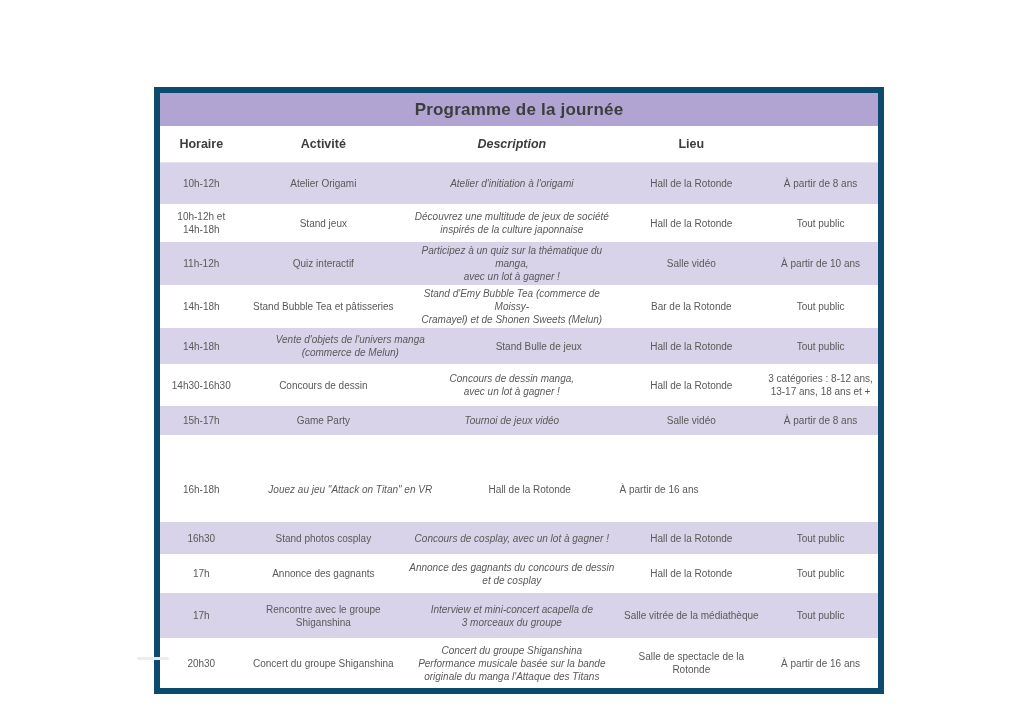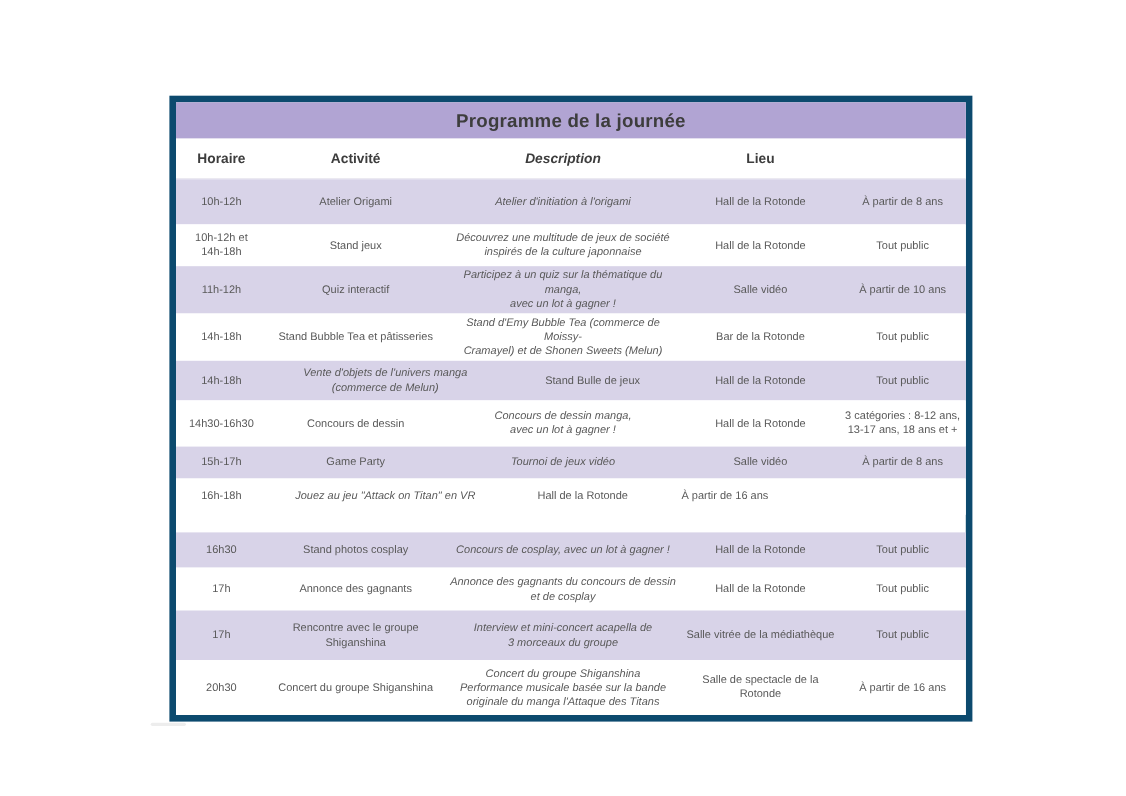--- a/index.html
+++ b/index.html
@@ -75,21 +75,21 @@
   .col3 { width: 20%; }
   .col4 { width: 16%; }
   
   .row:nth-child(1)  { min-height: 41px; }
   .row:nth-child(2)  { min-height: 38px; }
   .row:nth-child(3)  { min-height: 35px; }
   .row:nth-child(4)  { min-height: 35px; }
   .row:nth-child(5)  { min-height: 36px; }
   .row:nth-child(6)  { min-height: 42px; }
   .row:nth-child(7)  { min-height: 29px; }
-  .row:nth-child(8)  { min-height: 33px; }
+  .row:nth-child(8)  { min-height: 33px; margin-top: 38px; }
   .row:nth-child(9)  { min-height: 32px; margin-top: 16px; }
   .row:nth-child(10) { min-height: 39px; }
   .row:nth-child(11) { min-height: 45px; }
   .row:nth-child(12) { min-height: 50px; }
   .artifact {
     position: absolute;
     left: 137px;
     top: 657px;
     width: 32px;
     height: 3px;

